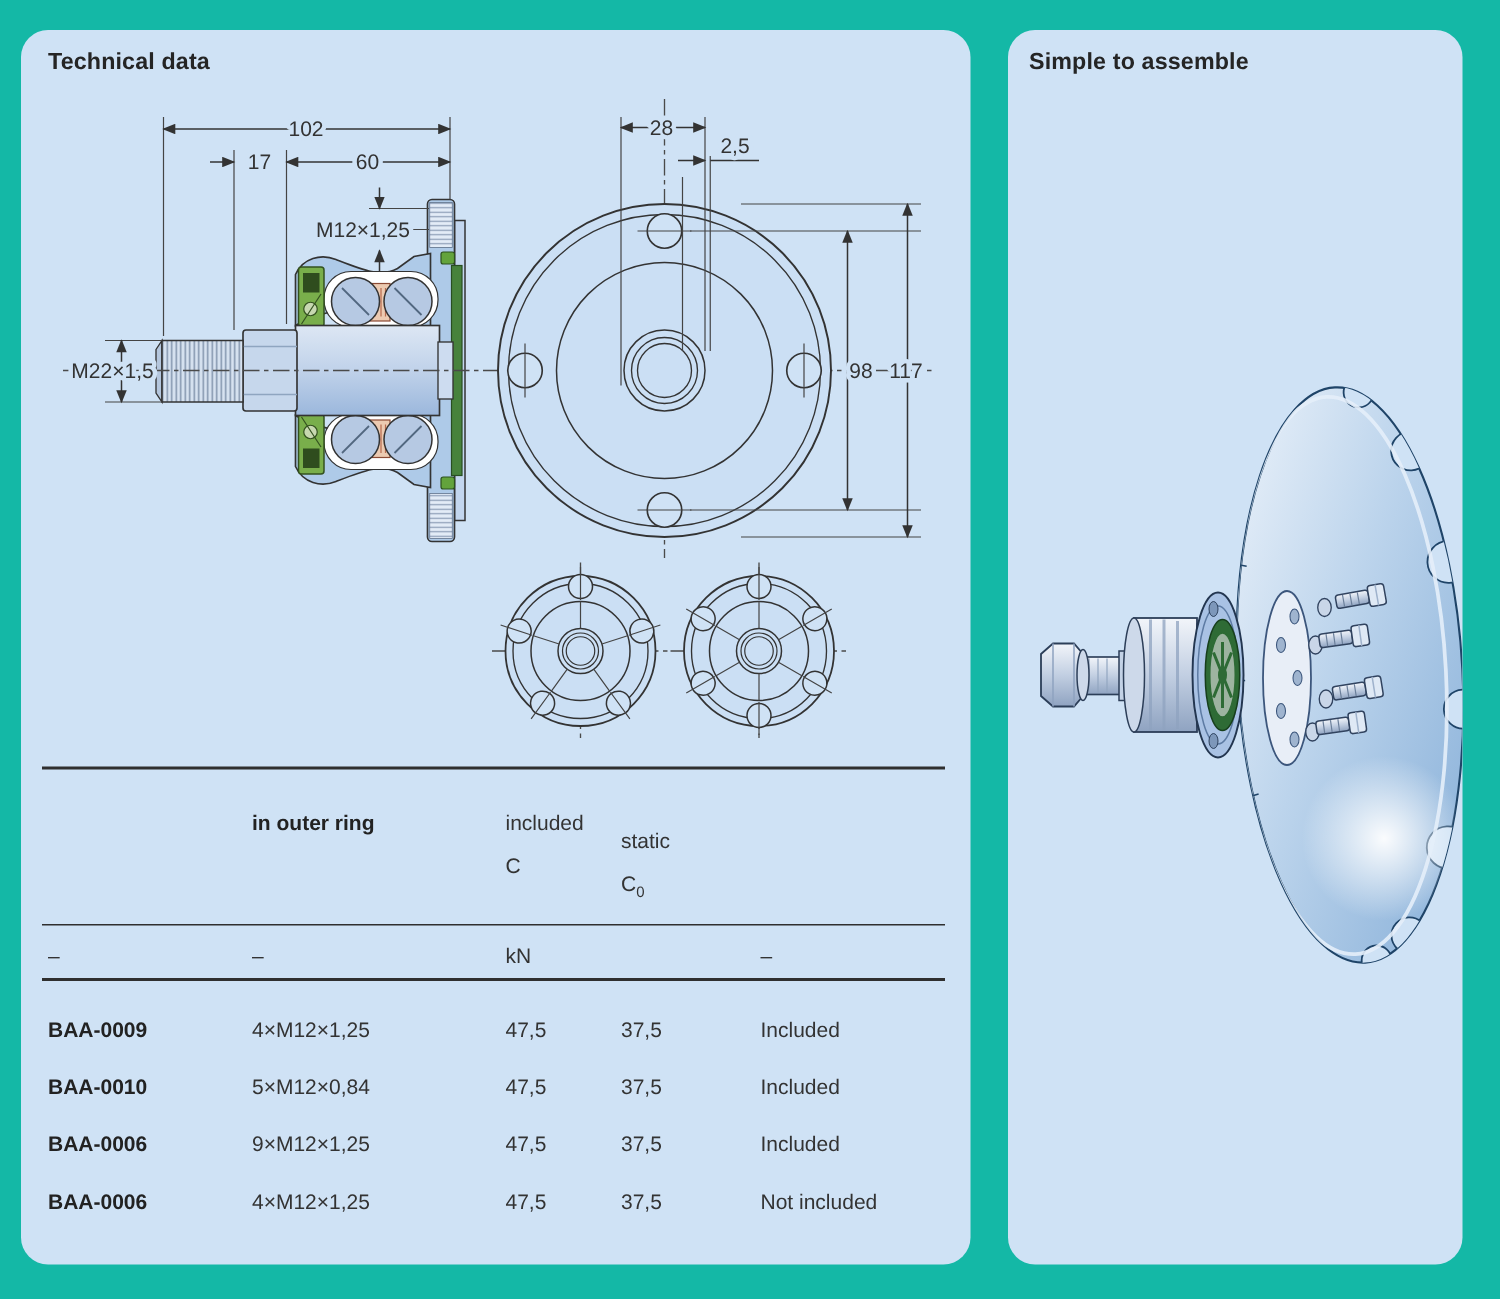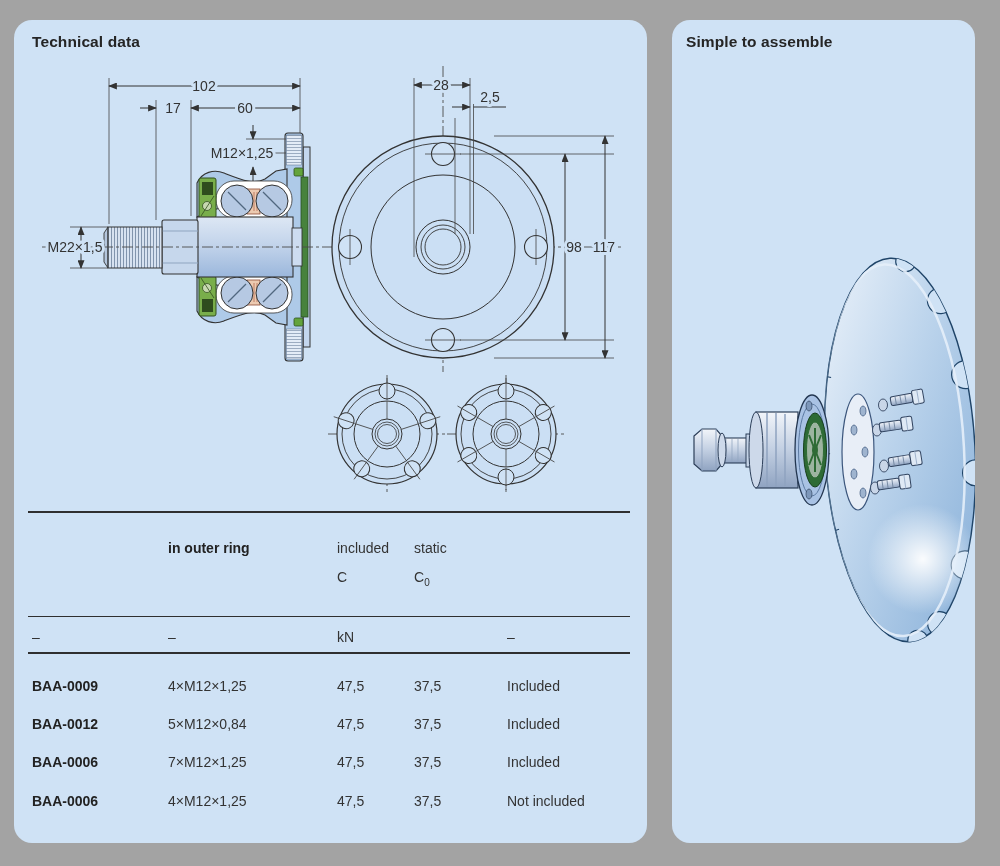--- a/index.html
+++ b/index.html
@@ -1,31 +1,31 @@
 <!DOCTYPE html>
 <html><head>
 <meta charset="utf-8">
 <style>
   html,body{margin:0;padding:0;background:#ffffff;}
-  #page{position:relative;width:1000px;height:866px;background:#a3a3a3;overflow:hidden;
+  #page{position:relative;width:1000px;height:866px;background:#14b8a6;overflow:hidden;
         font-family:"Liberation Sans",sans-serif;color:#2b2b2b;}
   .panel{position:absolute;top:20px;height:823px;background:#cfe2f5;border-radius:18px;overflow:hidden;}
   #leftPanel{left:14px;width:633px;}
   #rightPanel{left:672px;width:303px;}
   .panel h2{position:absolute;top:13px;margin:0;font-size:15.5px;font-weight:bold;color:#252525;letter-spacing:.1px;}
   #leftPanel h2{left:18px;}
   #rightPanel h2{left:14px;}
   svg{position:absolute;display:block;}
   
   .rule{position:absolute;left:14px;width:602px;background:#2f2f2f;}
   .trow{position:absolute;left:14px;width:605px;padding-left:4px;display:grid;
         grid-template-columns:136px 169px 77px 93px 1fr;font-size:14px;line-height:17px;color:#333;}
   .trow .b{font-weight:bold;color:#222;}
   .trow .span2{grid-column:3 / span 2;}
-  .trow .c3{grid-column:3;} .trow .c4{grid-column:4;} .trow .c5{grid-column:5;}
+  .trow .c3{grid-column:3;} .trow .c4{grid-column:4;margin-top:12px;} .trow .c5{grid-column:5;}
   sub{font-size:10px;}
   .cl{stroke:#4a4a4a;fill:none;stroke-width:.9;stroke-dasharray:11 3 3 3;}
   .ex{stroke:#444;fill:none;stroke-width:.8;}
   .dl{stroke:#333;fill:none;stroke-width:1;}
   text.dt{font-family:"Liberation Sans",sans-serif;font-size:14px;fill:#333;text-anchor:middle;
           dominant-baseline:middle;paint-order:stroke;stroke:#cfe2f5;stroke-width:6px;stroke-linejoin:round;}
 </style>
 </head>
 <body>
 
@@ -204,29 +204,29 @@
     <div class="rule" style="top:632px;height:2px"></div>
 
     <div class="trow" style="top:658px">
       <div class="b">BAA-0009</div>
       <div>4×M12×1,25</div>
       <div>47,5</div>
       <div>37,5</div>
       <div>Included</div>
     </div>
     <div class="trow" style="top:696px">
-      <div class="b">BAA-0012</div>
+      <div class="b">BAA-0010</div>
       <div>5×M12×0,84</div>
       <div>47,5</div>
       <div>37,5</div>
       <div>Included</div>
     </div>
     <div class="trow" style="top:734px">
       <div class="b">BAA-0006</div>
-      <div>7×M12×1,25</div>
+      <div>9×M12×1,25</div>
       <div>47,5</div>
       <div>37,5</div>
       <div>Included</div>
     </div>
     <div class="trow" style="top:773px">
       <div class="b">BAA-0006</div>
       <div>4×M12×1,25</div>
       <div>47,5</div>
       <div>37,5</div>
       <div>Not included</div>

